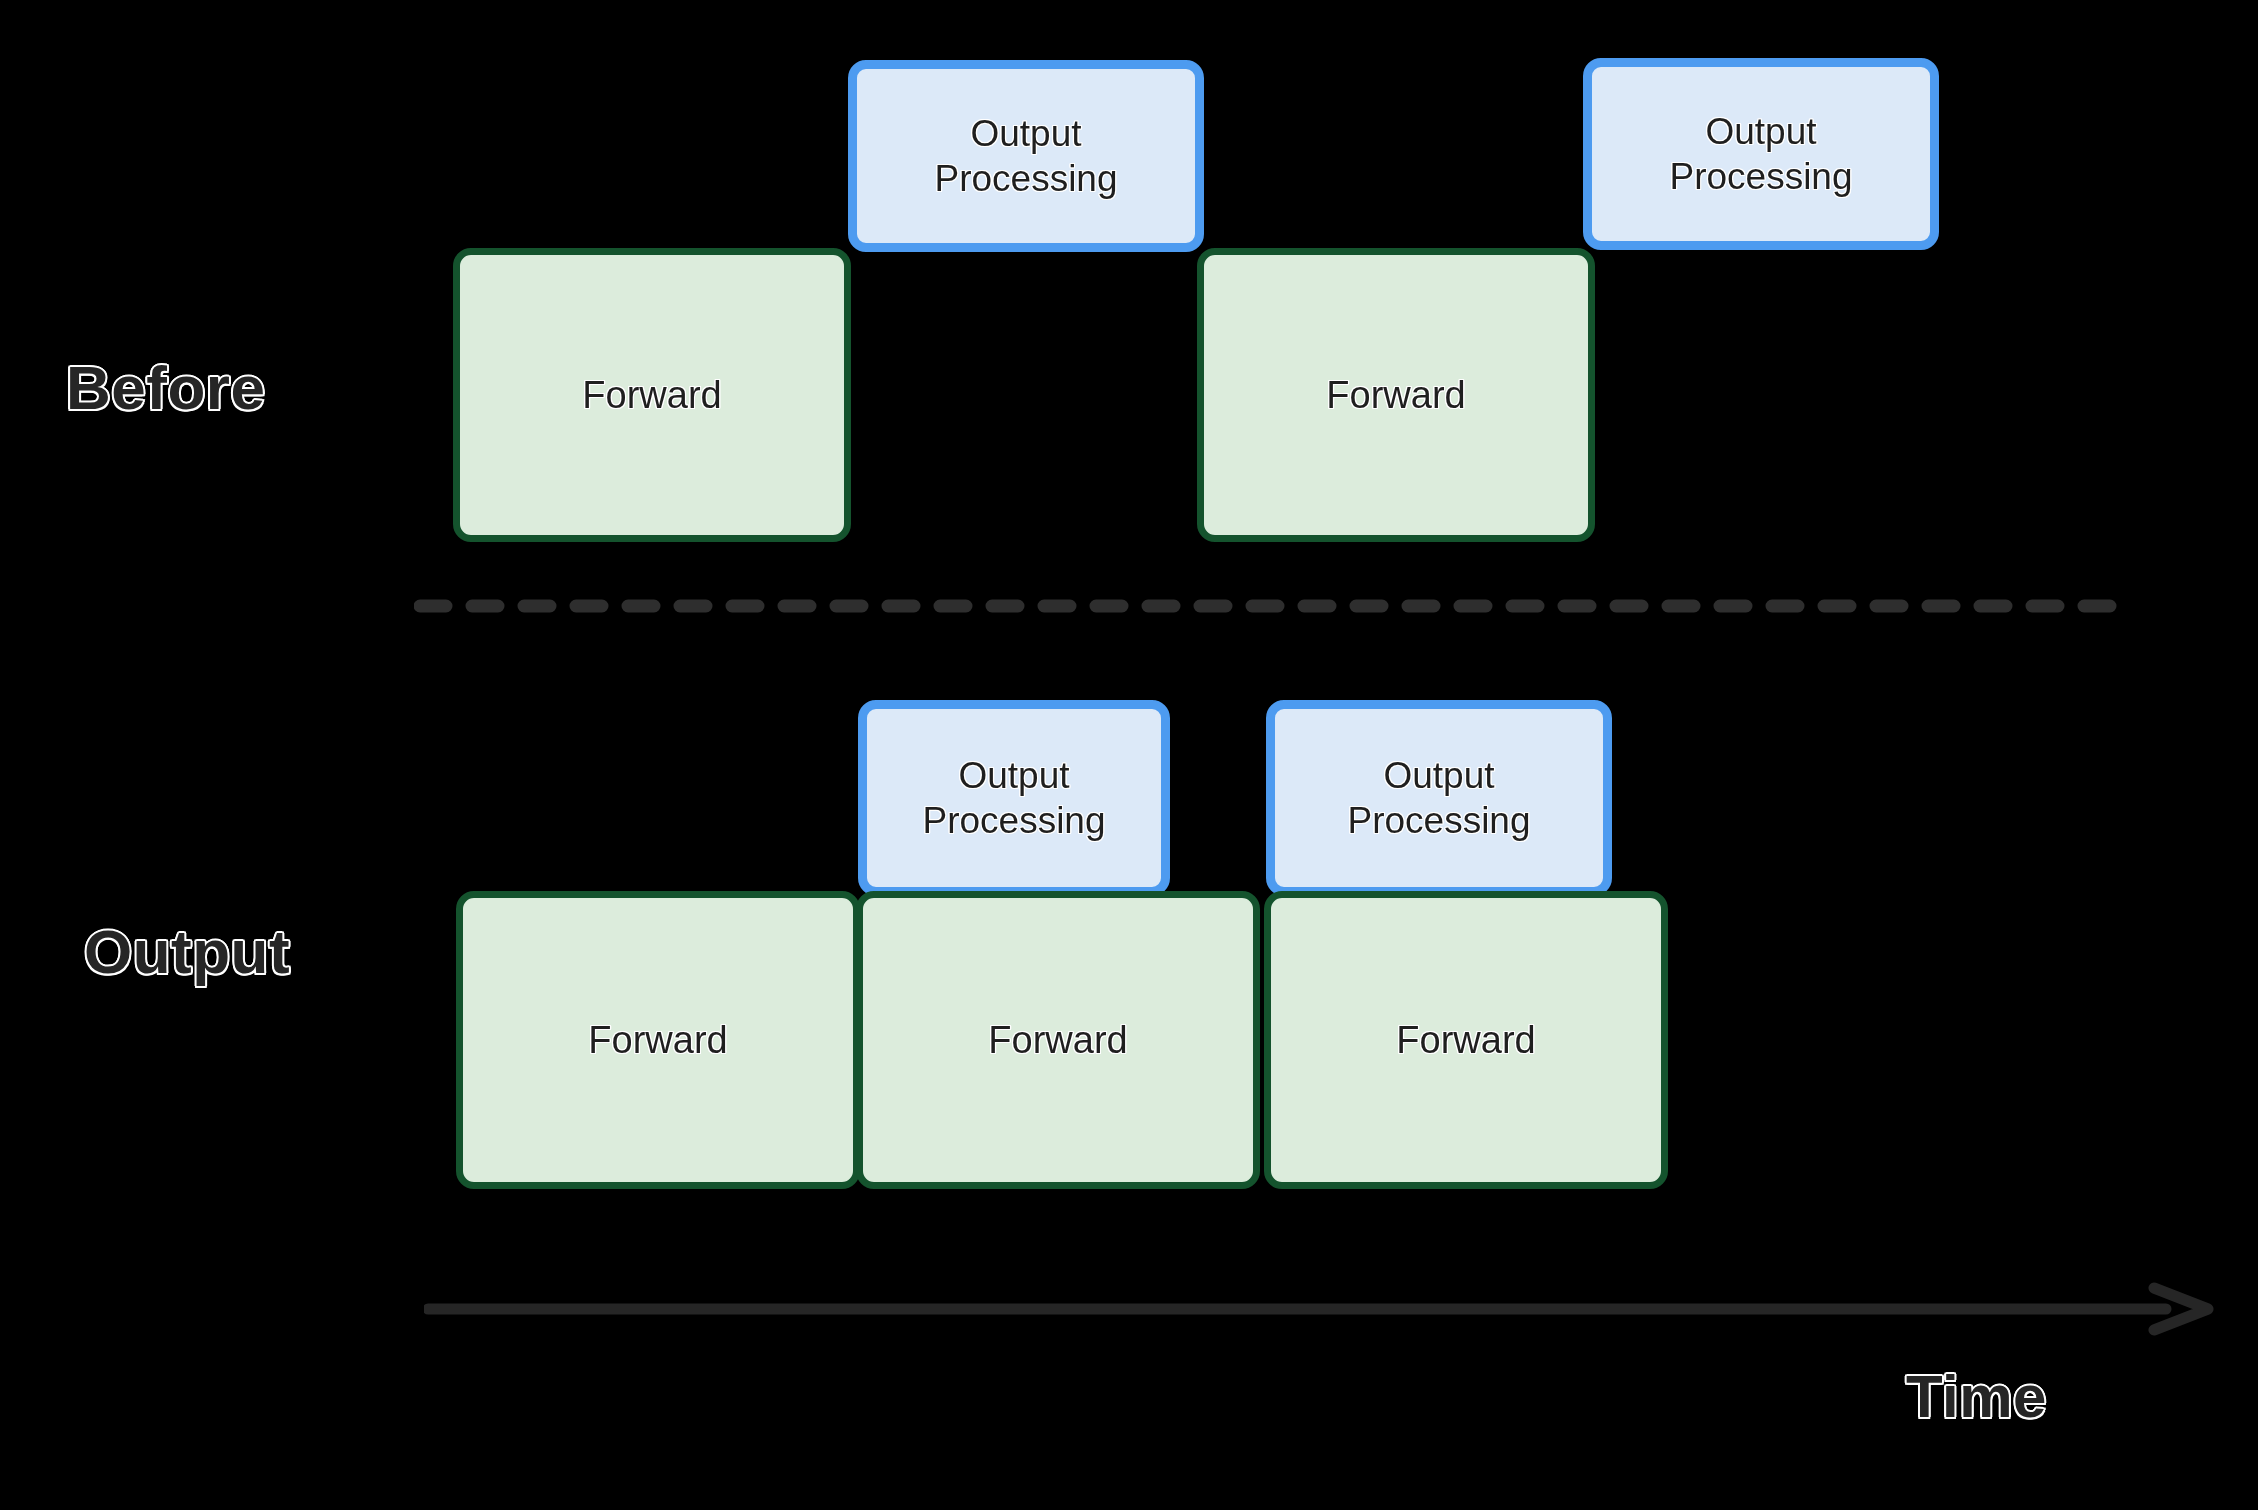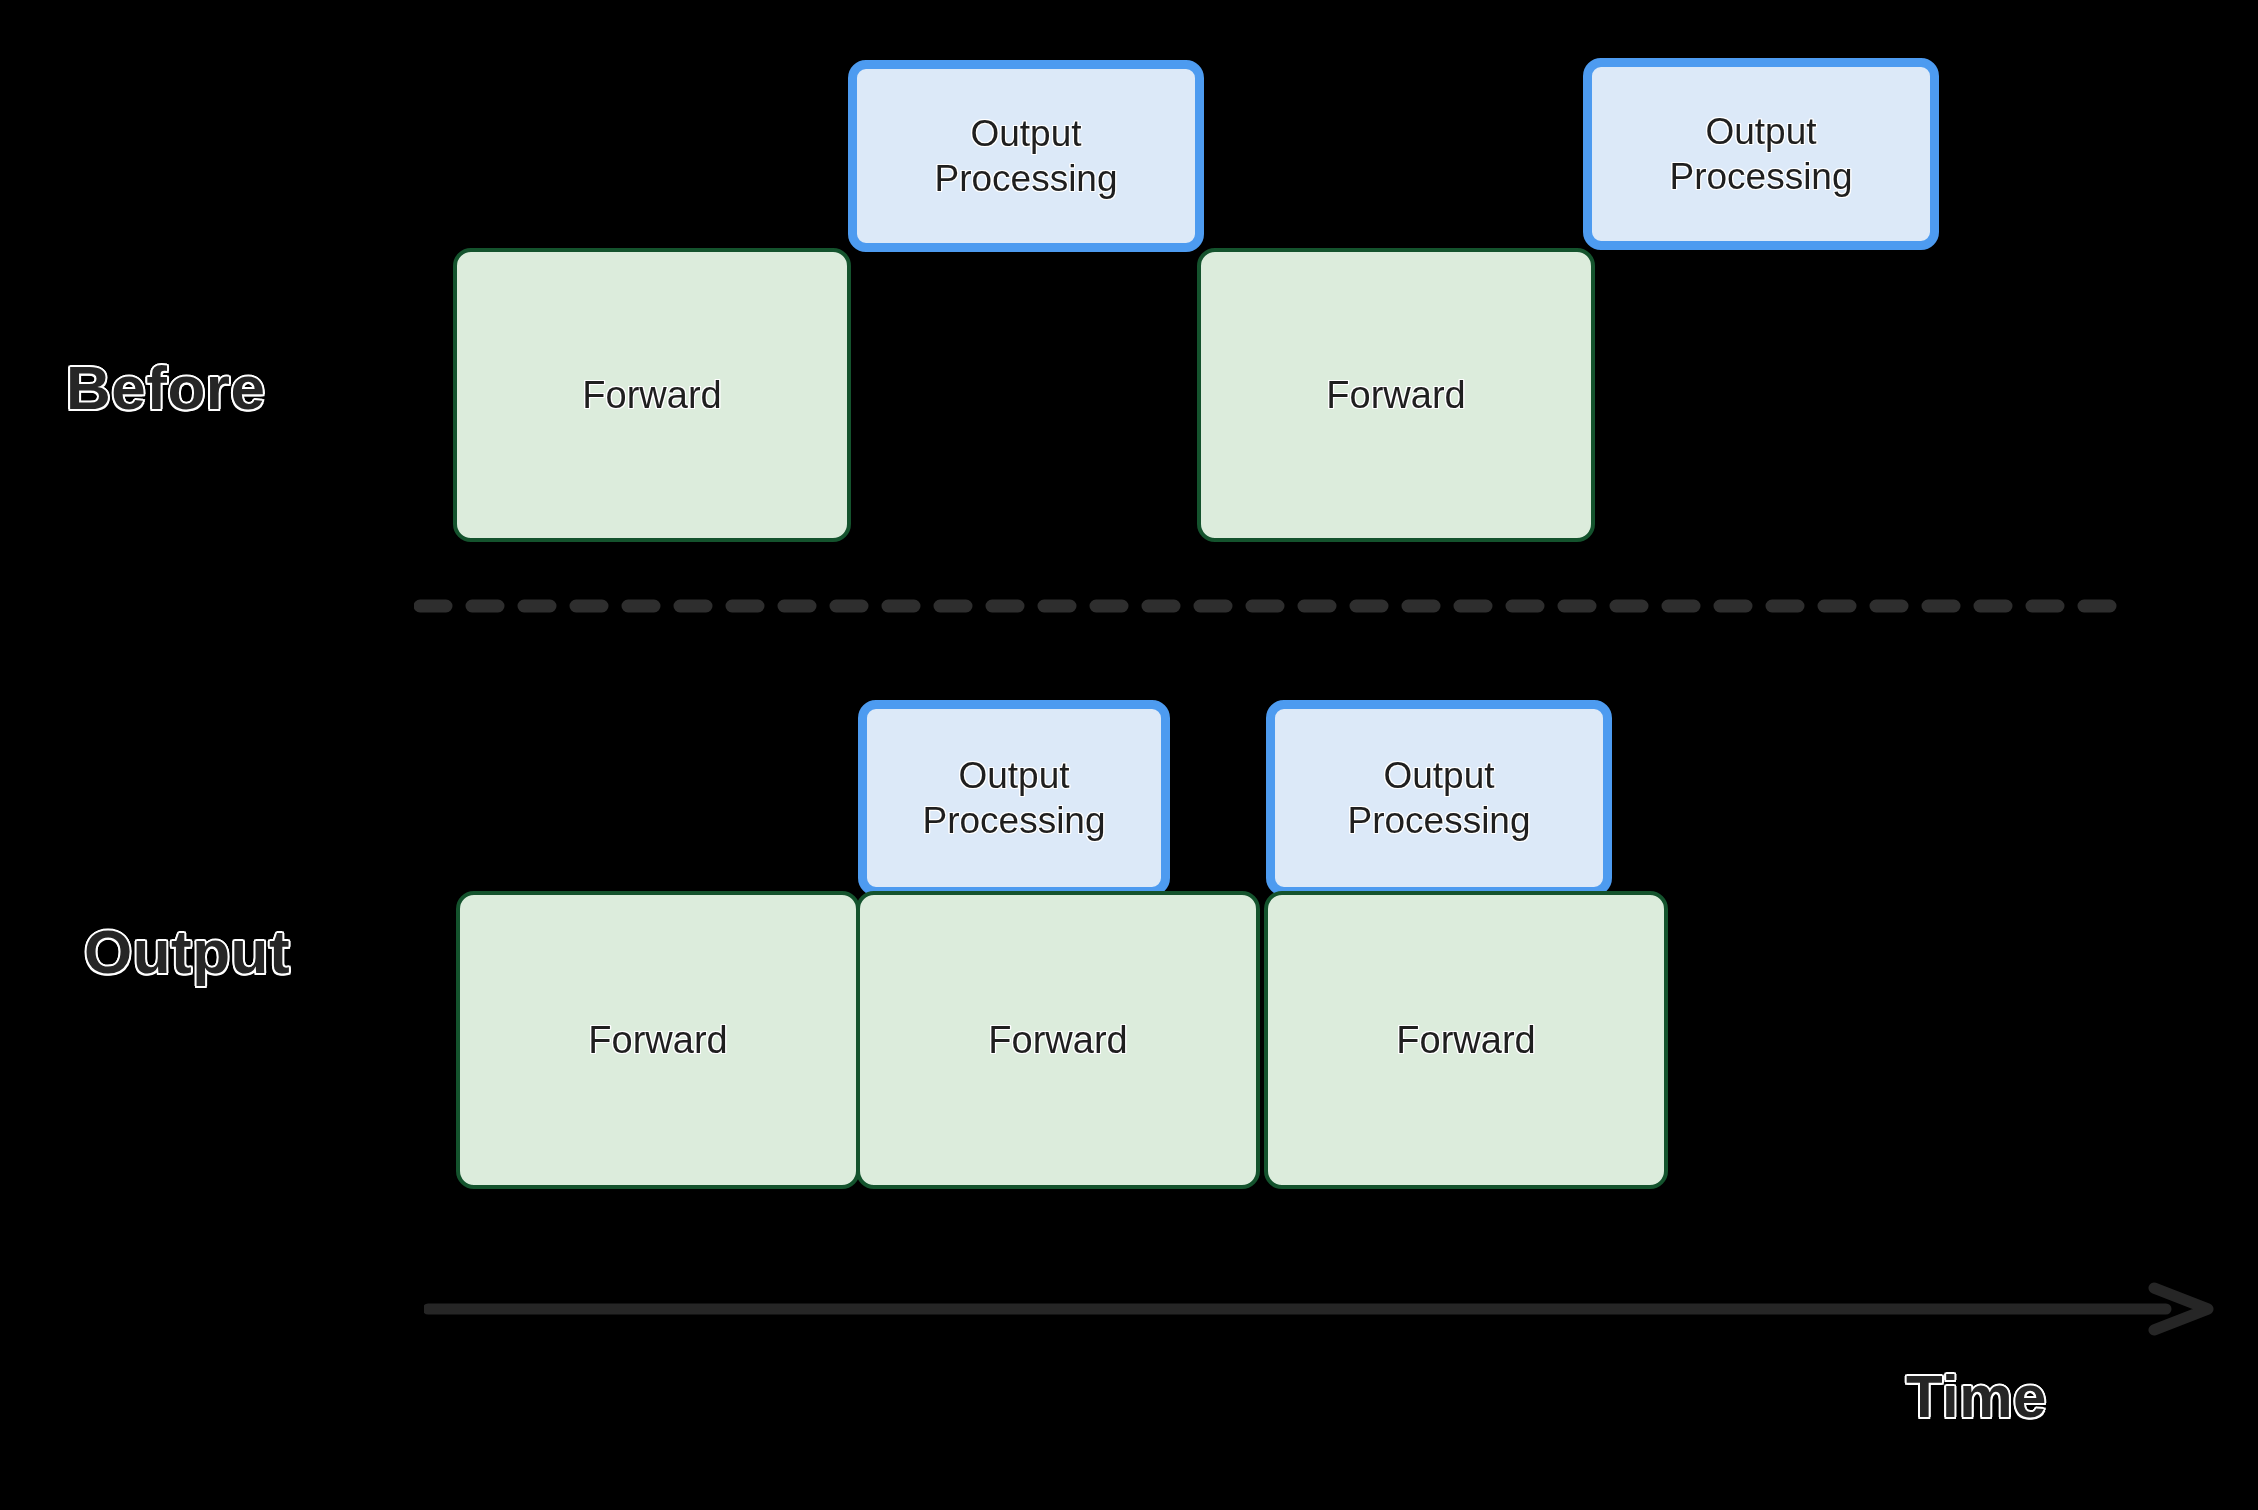--- a/index.html
+++ b/index.html
@@ -50,21 +50,21 @@
     line-height: 1.22;
     color: #1f1f1f;
     text-shadow:
        1.2px 0 0 #ffffff, -1.2px 0 0 #ffffff,
        0 1.2px 0 #ffffff, 0 -1.2px 0 #ffffff,
        1px 1px 0 #ffffff, -1px 1px 0 #ffffff,
        1px -1px 0 #ffffff, -1px -1px 0 #ffffff;
   }
   .box-forward {
     background: #dcecdc;
-    border: 4px solid #14532d;
+    border: 7px solid #14532d;
   }
   .box-output {
     background: #dce9f8;
     border: 9px solid #4d9bf0;
     font-size: 37px;
   }
   .box span { display: block; }
 
   
   #fwd-b1 { left: 453px;  top: 248px;  width: 398px; height: 294px; }

